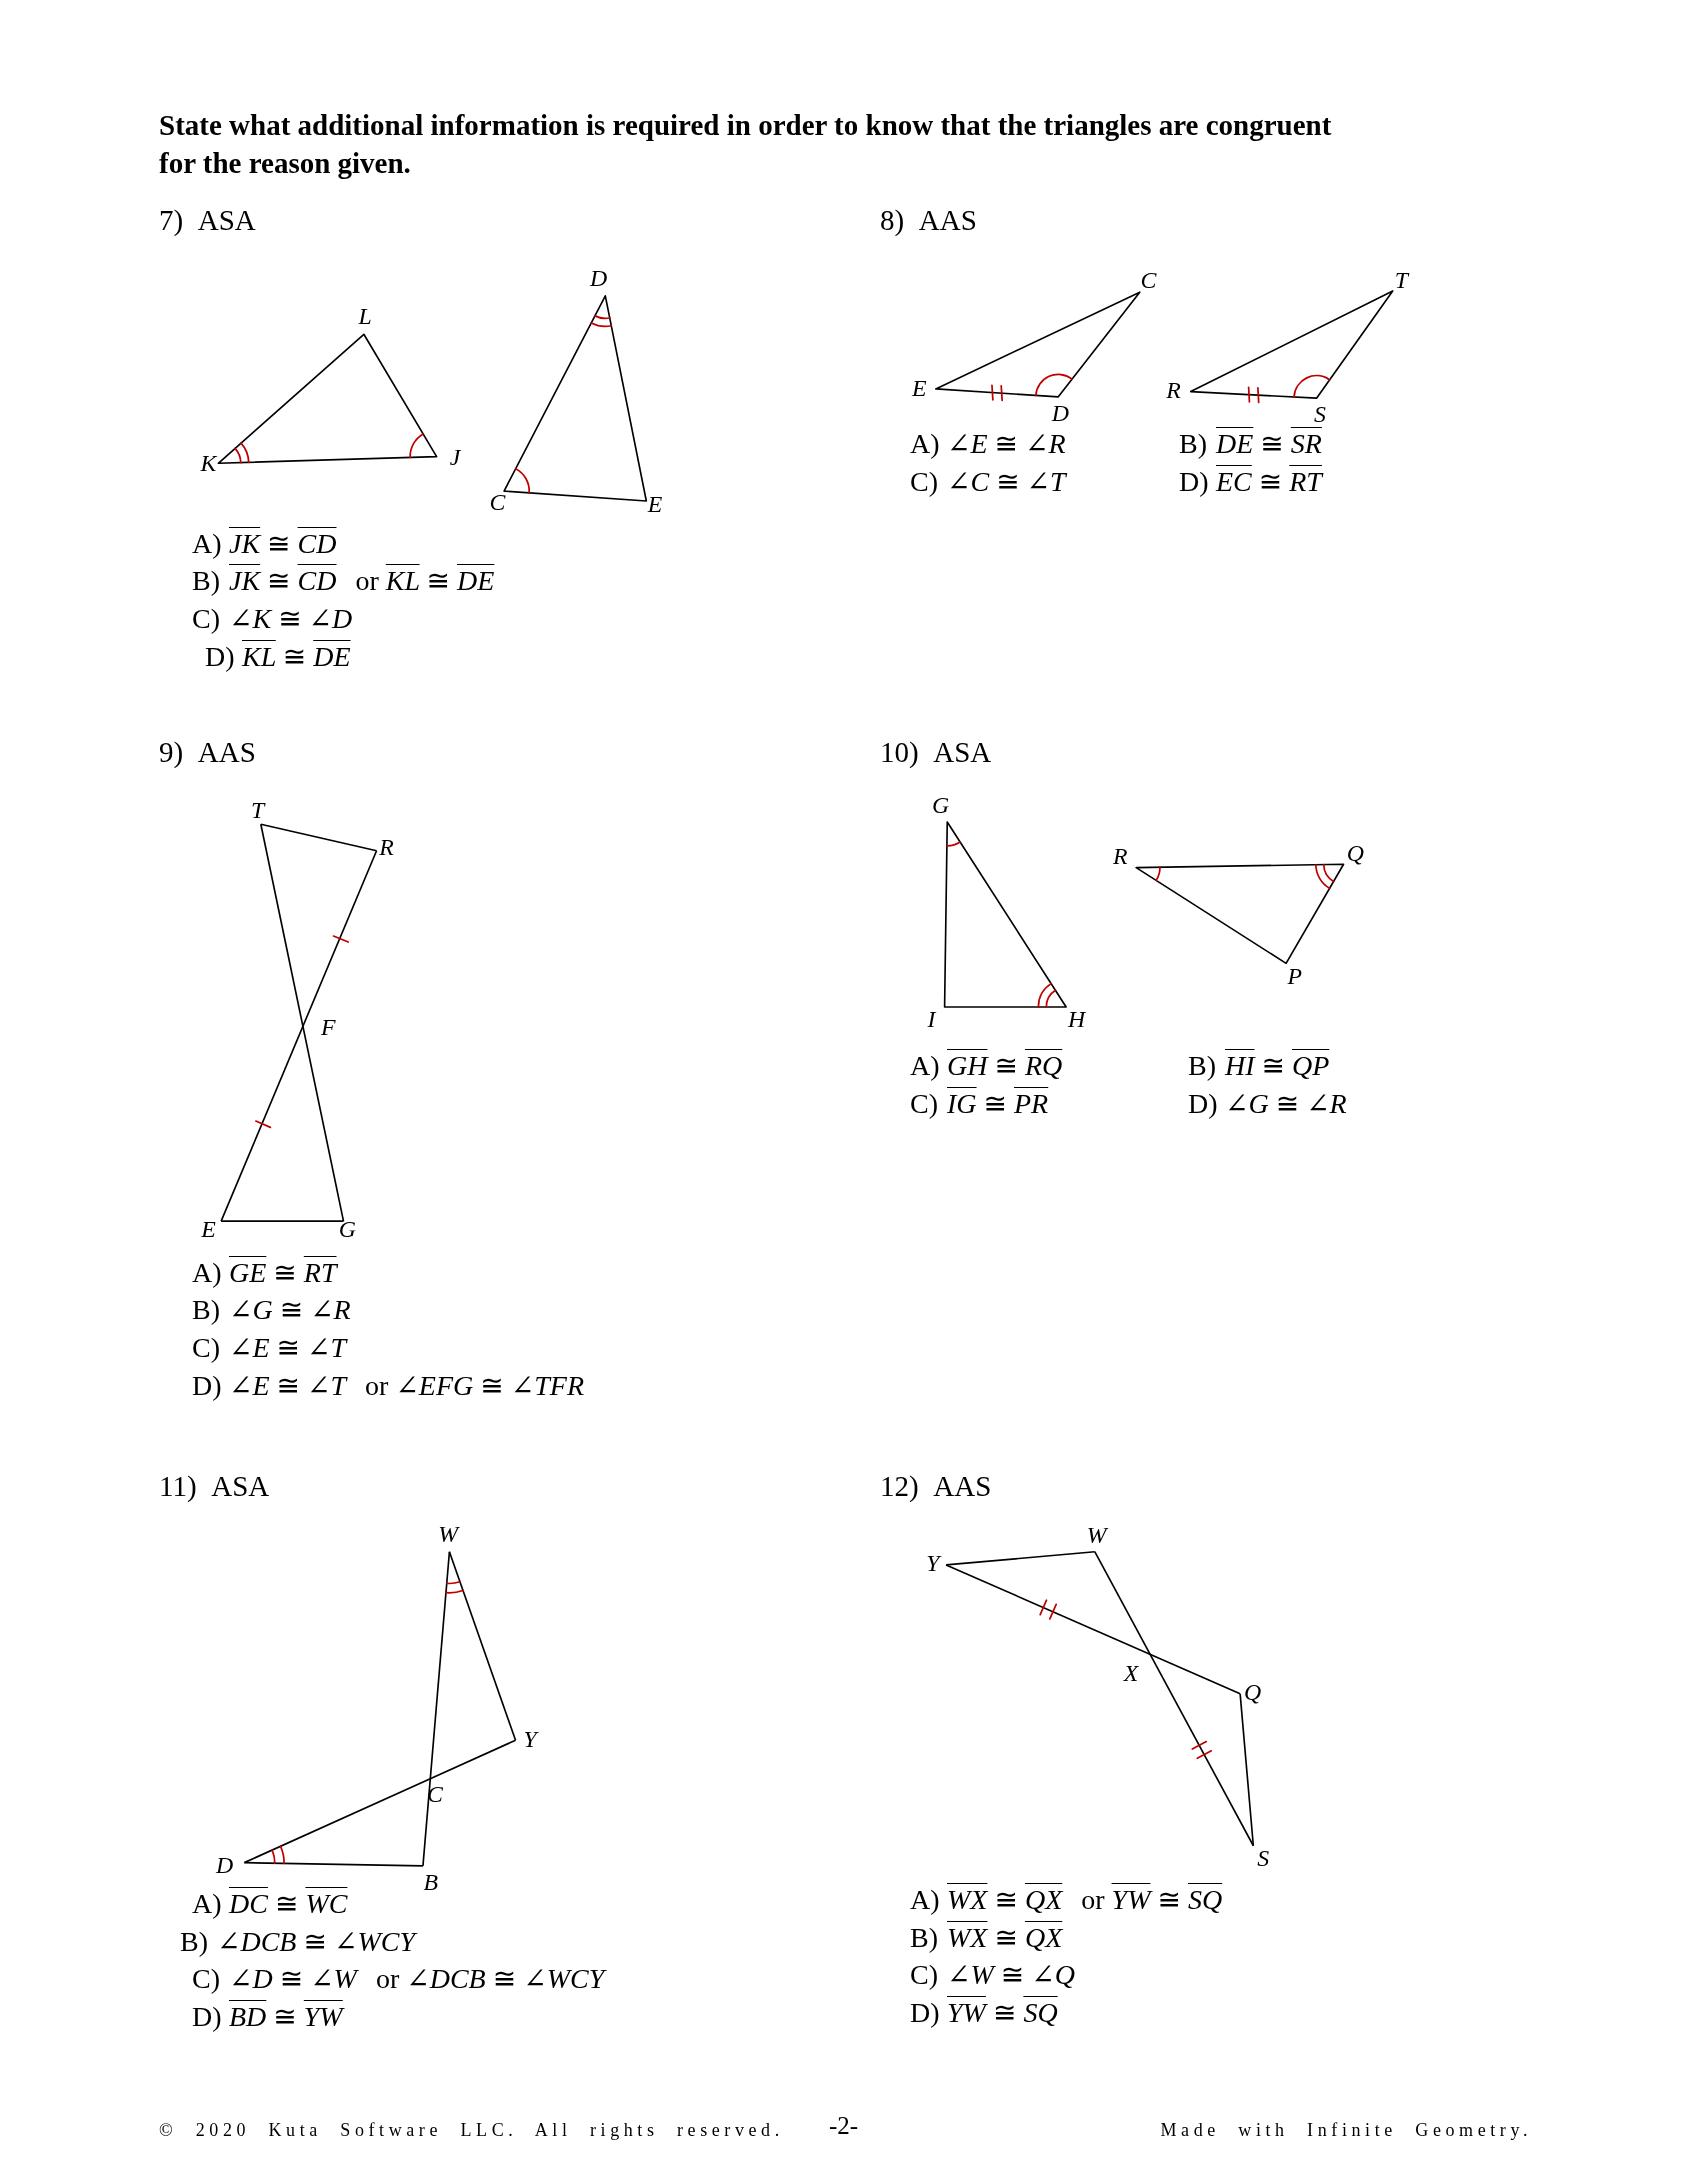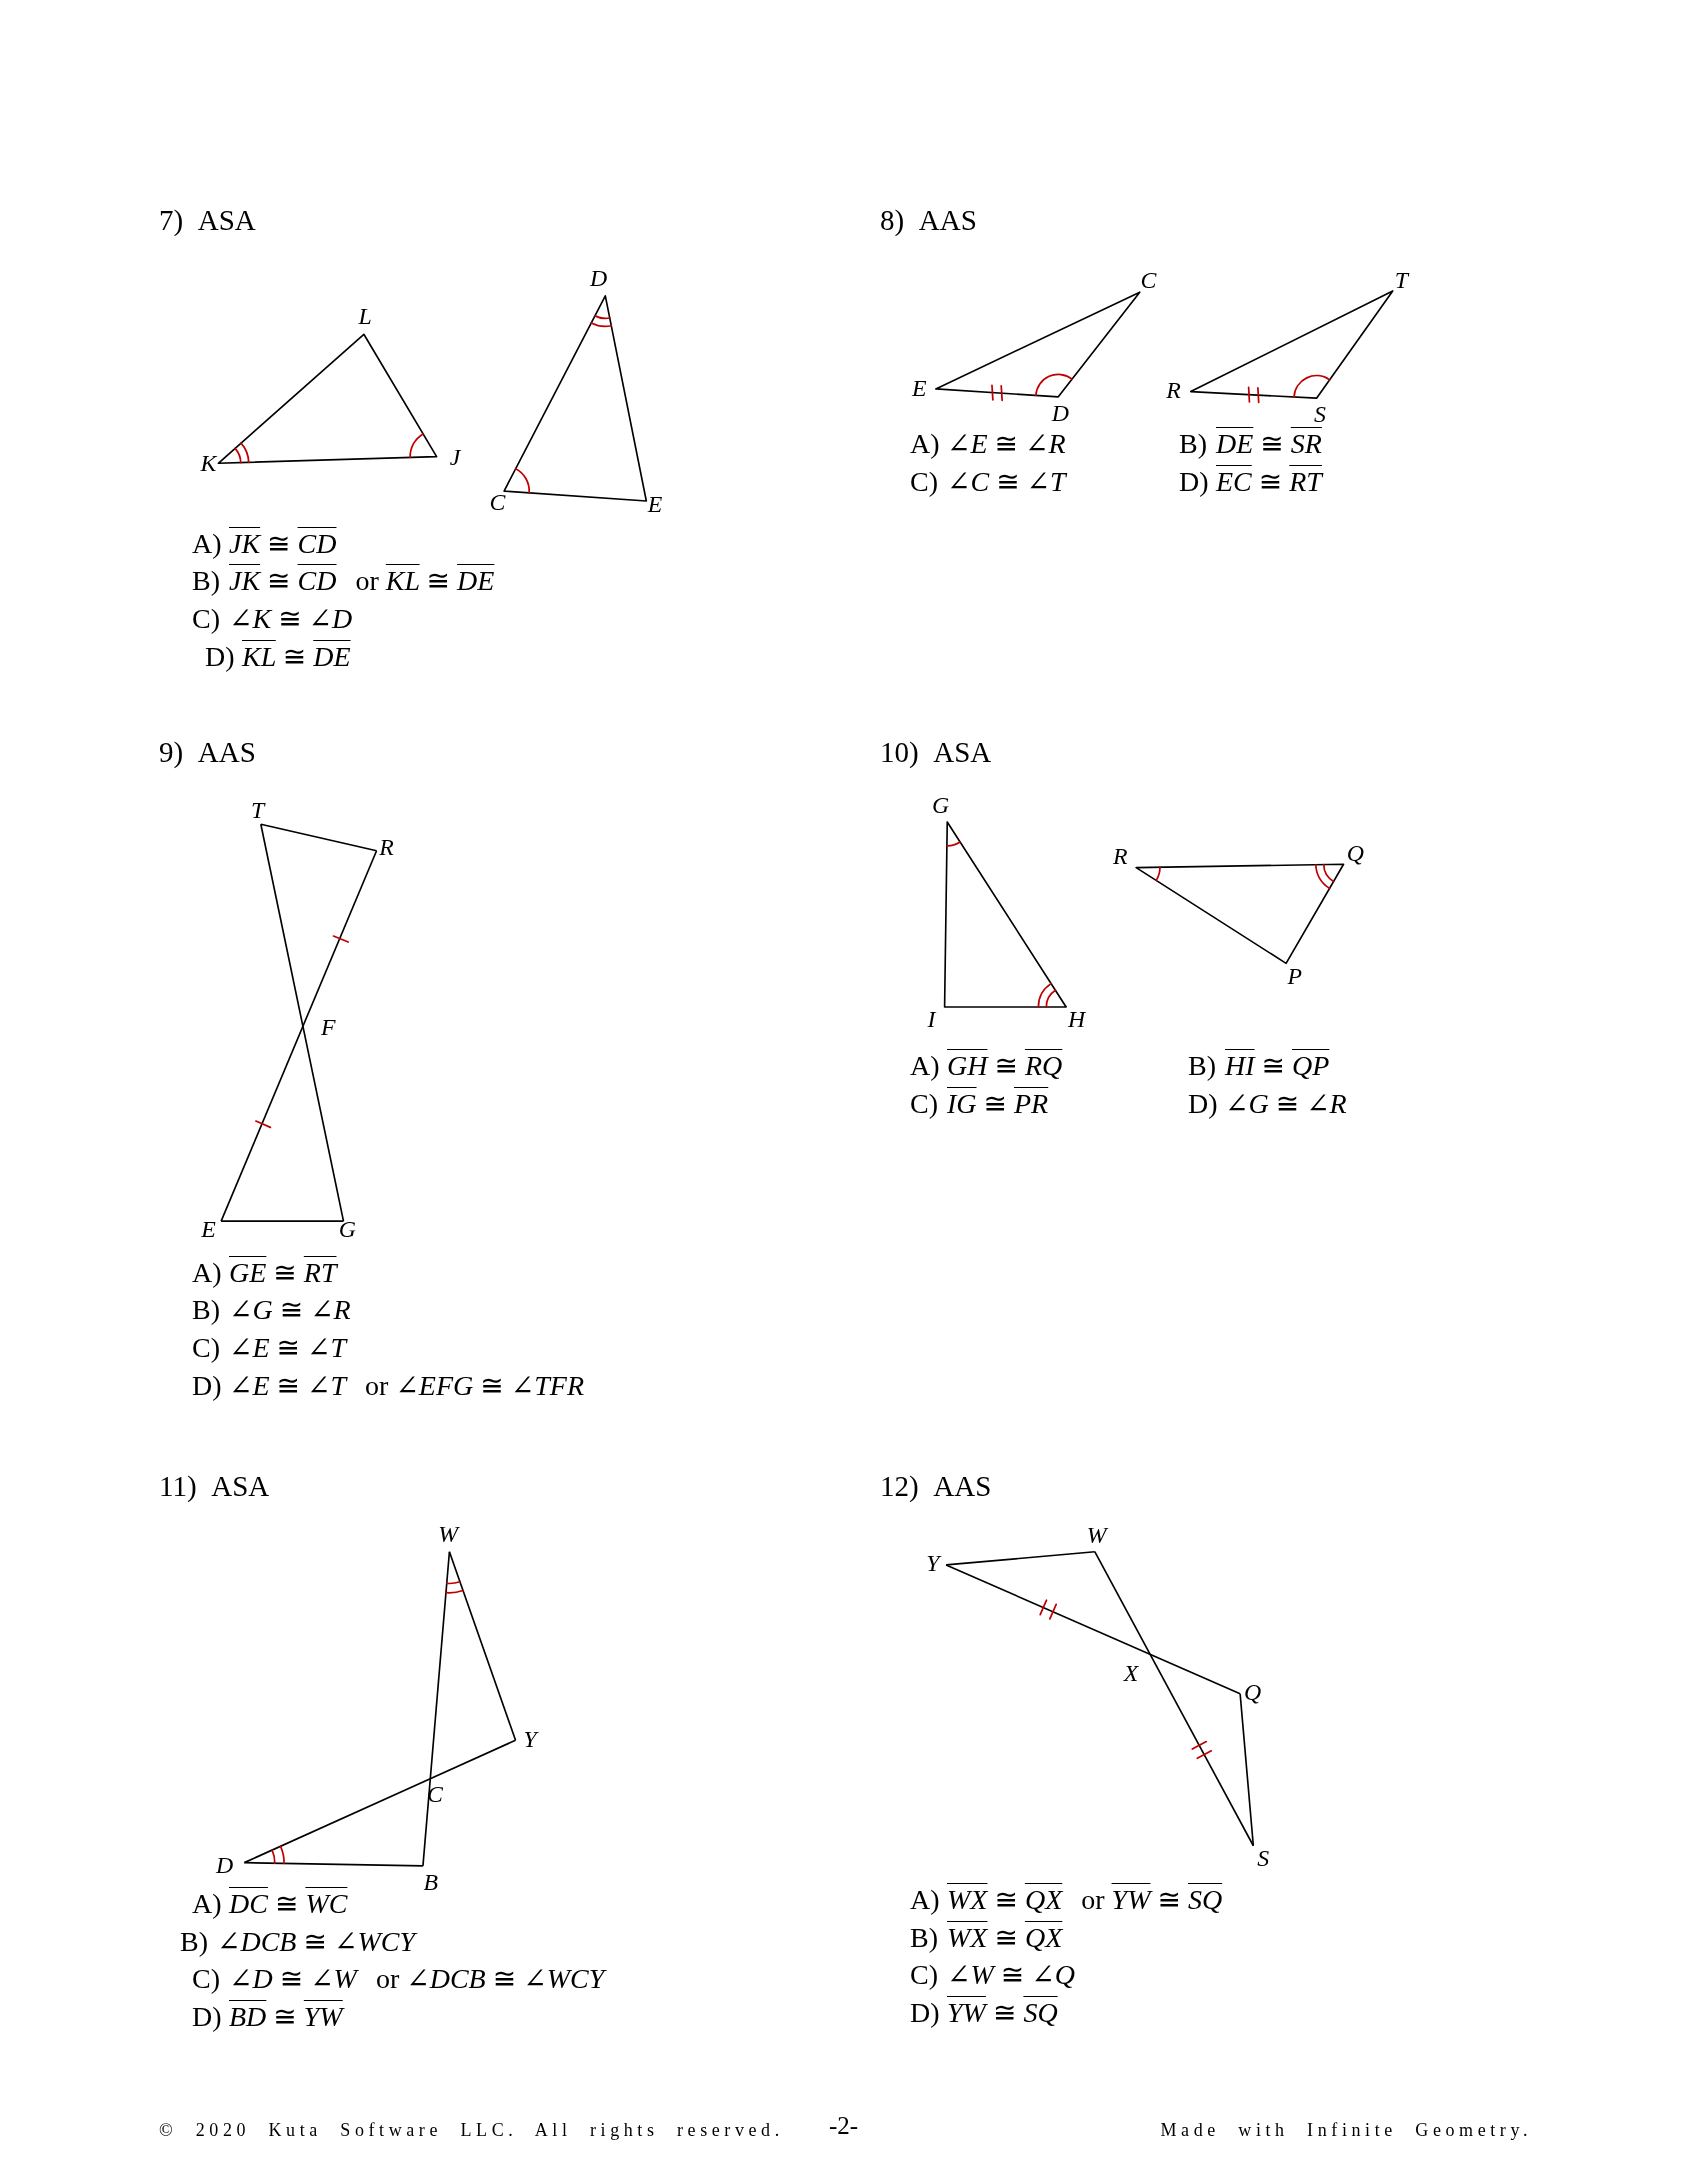--- a/index.html
+++ b/index.html
@@ -34,20 +34,22 @@
     position: absolute; left: 0; top: 2112px; width: 1687px;
     text-align: center; font-size: 25px;
   }
 </style>
 </head>
 <body>
 
 <div class="page">
 
   <div class="instructions">
+    <div>State what additional information is required in order to know that the triangles are congruent</div>
+    <div>for the reason given.</div>
   </div>
 
   <div class="phead" style="left:159px;top:204px">
     <span class="pnum">7)</span><span>ASA</span>
   </div>
   <svg style="left:172px;top:258px" width="516" height="265" viewBox="0 0 780 400">
     <path class="tri" d="M70,310 L290,115 L400,300 Z"></path>
     <path class="tri" d="M655,57 L502,352 L717,367 Z"></path>
     <path class="mark" d="M95.4,287.5 A34,34 0 0 1 104,309"></path>
     <path class="mark" d="M104.4,279.5 A46,46 0 0 1 116,308.6"></path>

